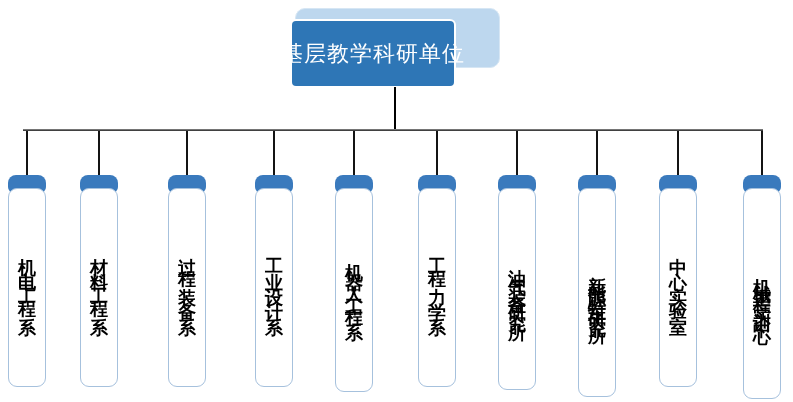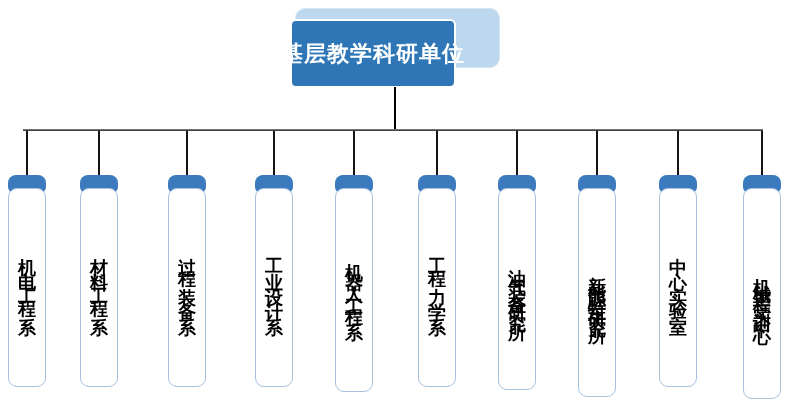--- a/index.html
+++ b/index.html
@@ -24,21 +24,21 @@
   .root-node {
     position: absolute;
     left: 292px; top: 21px;
     width: 162px; height: 65px;
     background: #2e76b6;
     border-radius: 4px;
     box-shadow: 0 0 0 2px #ffffff;
     display: flex; align-items: center; justify-content: center;
     color: #ffffff;
     font-size: 22px;
-    font-weight: 700;
+    font-weight: 400;
     letter-spacing: 1px;
     white-space: nowrap;
   }
 
   
   .trunk {
     position: absolute;
     left: 394px; top: 87px;
     width: 2px; height: 42px;
     background: #000000;

